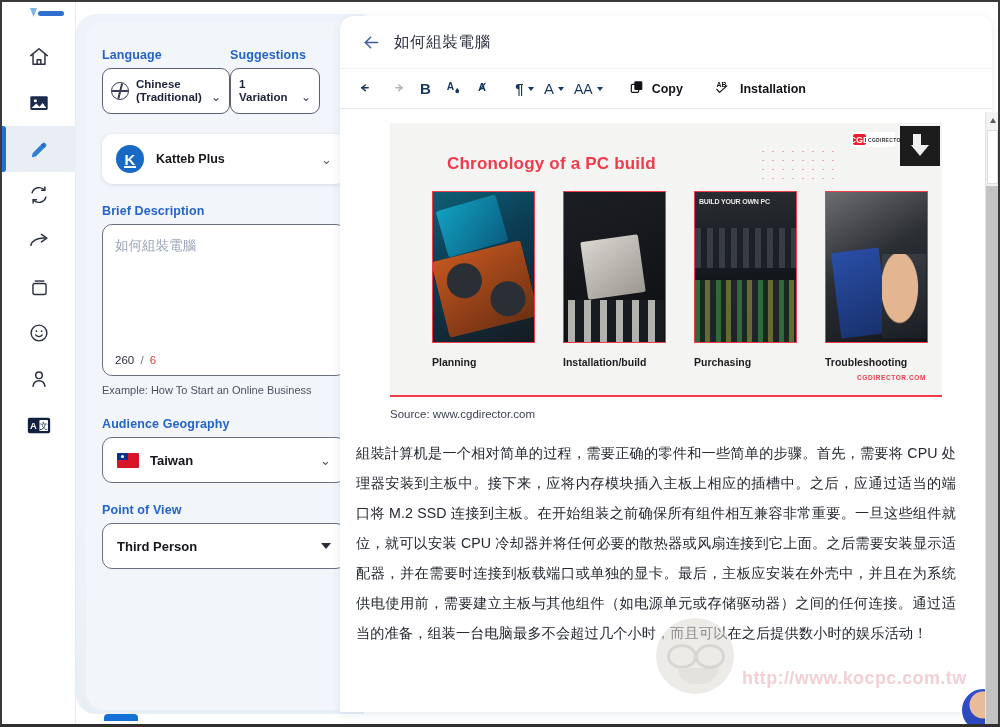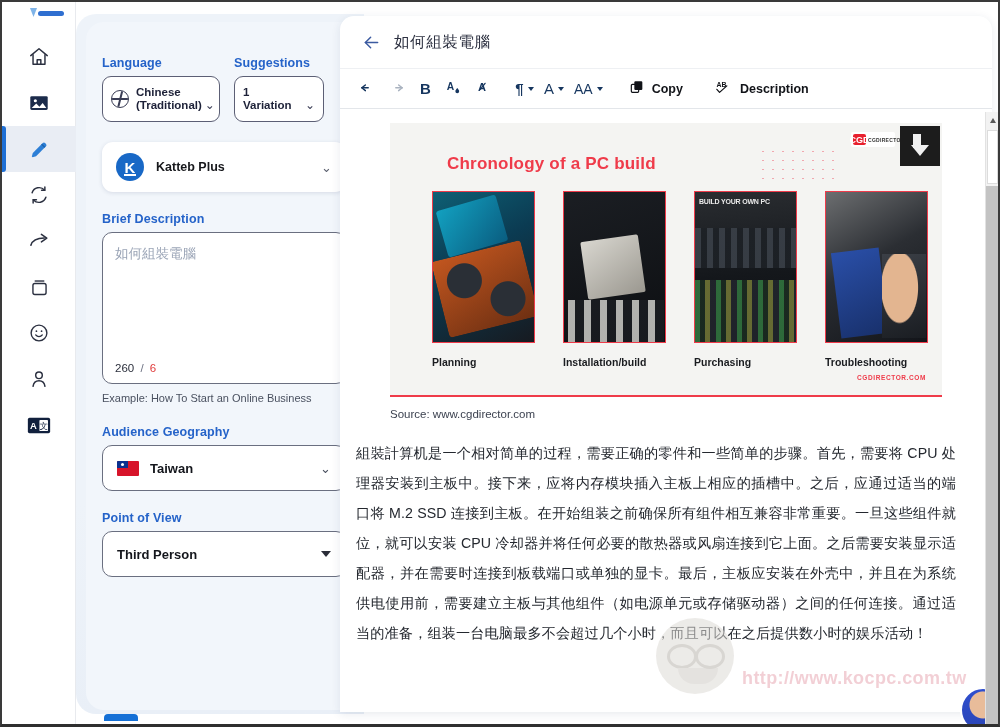--- a/index.html
+++ b/index.html
@@ -106,34 +106,33 @@
   }
   .field-label {
     color: #2563c9;
     font-size: 12.5px;
     font-weight: bold;
     letter-spacing: .1px;
     margin-bottom: 6px;
   }
   .row2 {
     display: flex;
-    gap: 14px;
-    margin-top: 32px;
+    margin-top: 24px;
   }
   .pill {
     border: 1px solid #5c5f75;
     border-radius: 9px;
     background: #ffffff;
     height: 46px;
     display: flex;
     align-items: center;
     padding: 0 8px;
     cursor: pointer;
   }
-  .pill-lang { width: 118px; }
+  .pill-lang { width: 128px; }
   .pill-sugg { width: 90px; }
   .globe {
     width: 18px; height: 18px;
     border-radius: 50%;
     border: 1.4px solid #3a3d55;
     margin-right: 7px;
     flex: 0 0 auto;
     position: relative;
     overflow: hidden;
   }
@@ -895,21 +894,21 @@
         <span>Copy</span>
       </div>
       <div class="tb-gap"></div>
       <div class="tb-text">
         <span>
           <svg width="20" height="18" viewBox="0 0 26 20">
             <text x="11" y="10" font-family="Liberation Sans, sans-serif" font-size="9" font-weight="bold" fill="#111318" text-anchor="middle">AB</text>
             <path d="M5 13l3.5 4L18 8.5" fill="none" stroke="#111318" stroke-width="1.6" stroke-linecap="round" stroke-linejoin="round"></path>
           </svg>
         </span>
-        <span>Description</span>
+        <span>Installation</span>
       </div>
     </div>
 
     <div class="doc-body">
 
       <div class="hero">
         <div class="hero-title">Chronology of a PC build</div>
         <div class="hero-dots"></div>
         <div class="hero-logo">
           <span class="g">CGD</span>

